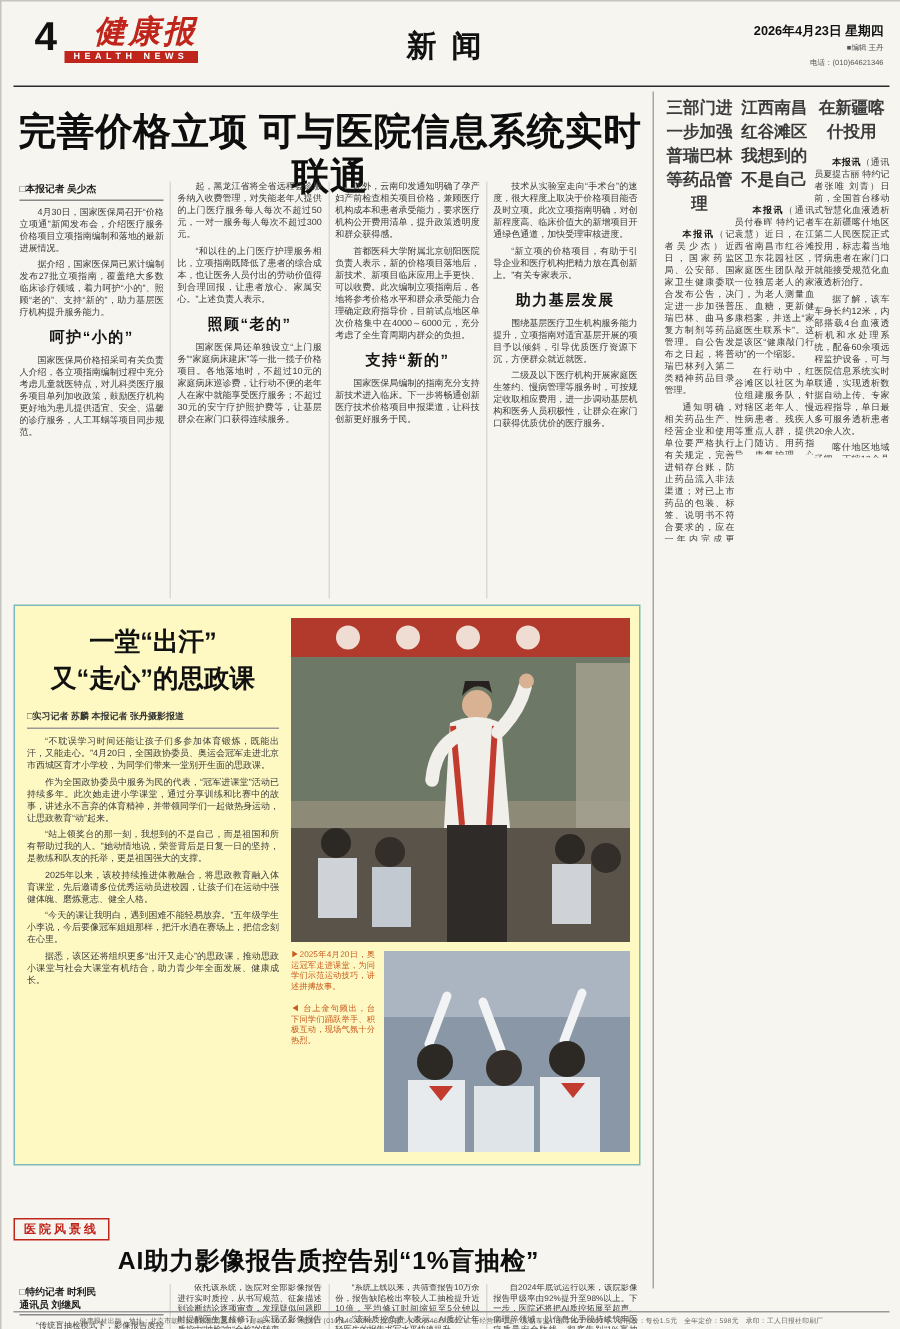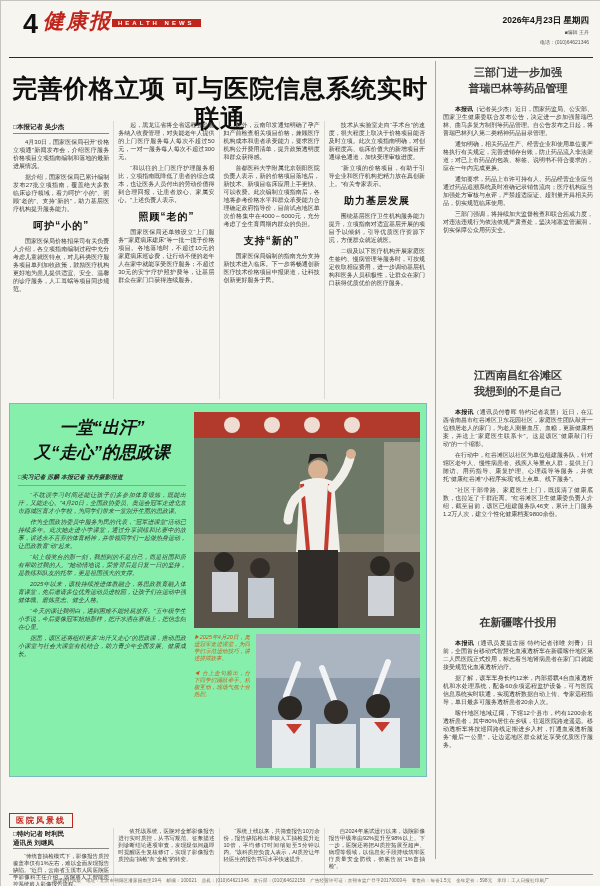--- a/index.html
+++ b/index.html
@@ -2,21 +2,21 @@
 <html><head>
 <meta charset="utf-8">
 <style>
   html,body{margin:0;padding:0;background:#d9d7d2;font-family:"Liberation Sans",sans-serif;}
   .page{position:relative;width:600px;height:886px;margin:0 auto;background:#f6f5f0;border:1px solid #c6c4be;overflow:hidden;color:#222;}
 
   
   .header{position:absolute;left:8px;right:8px;top:6px;height:48px;}
   .masthead{position:absolute;left:14px;top:4px;display:flex;align-items:flex-start;}
   .pageno{font-size:27px;font-weight:900;color:#111;line-height:1;margin-right:5px;}
-  .logo{display:flex;flex-direction:row;align-items:center;}
+  .logo{display:flex;flex-direction:column;align-items:flex-end;}
   .logo-script{font-family:"Liberation Serif",serif;font-style:italic;font-weight:bold;font-size:21px;color:#c0251c;letter-spacing:2px;line-height:1;}
   .logo-box{margin-top:2px;background:#c0251c;color:#fff;font-size:6px;font-weight:bold;letter-spacing:3px;padding:1px 6px;}
   .section-title{position:absolute;left:0;right:0;top:10px;text-align:center;font-size:20px;font-weight:900;letter-spacing:10px;color:#111;}
   .dateblock{position:absolute;right:4px;top:8px;text-align:right;}
   .date{font-size:8.5px;font-weight:bold;color:#111;}
   .date-small{font-size:5px;color:#555;margin-top:2px;line-height:1.5;}
   .header-rule{position:absolute;left:8px;right:8px;top:56px;border-top:1.6px solid #2a2a2a;}
 
   
   .main-headline{position:absolute;left:10px;top:72px;width:418px;text-align:center;font-size:25px;font-weight:900;letter-spacing:0.5px;color:#0e0e0e;line-height:1.2;}
@@ -24,41 +24,41 @@
   
   .main-cols{position:absolute;left:8px;top:120px;width:420px;height:278px;display:flex;gap:0;}
   .col{flex:1;padding:0 4px;height:278px;overflow:hidden;font-size:6px;line-height:8px;color:#3a3a3a;text-align:justify;}
   .col + .col{border-left:1px solid #dcd9d2;}
   .para{margin:0 0 3px;text-indent:2em;}
   .byline{font-size:6.5px;font-weight:bold;color:#222;margin:2px 0 2px;text-indent:0;}
   .rule{border-bottom:0.5px solid #888;margin:2px 0 4px;}
   .subhead{font-size:10px;font-weight:900;color:#151515;text-align:center;margin:9px 0 7px;letter-spacing:1px;}
 
   
-  .feature{position:absolute;left:8px;top:402px;width:418px;height:374px;border:1.5px solid #7fb9c0;background:#86efac;box-sizing:border-box;padding:8px;font-style:italic;}
+  .feature{position:absolute;left:8px;top:402px;width:418px;height:374px;border:1.5px solid #7fb9c0;background:#fef9c3;box-sizing:border-box;padding:8px;}
   .feature-left{position:absolute;left:8px;top:8px;width:168px;height:356px;overflow:hidden;}
   .feature-title{font-size:17px;font-weight:900;text-align:center;color:#111;line-height:1.45;margin:4px 0 8px;}
   .feature-byline{font-size:6px;font-weight:bold;color:#333;border-bottom:0.5px solid #999;padding-bottom:3px;margin-bottom:5px;}
   .feature-body{font-size:6px;line-height:8px;color:#3a3a3a;text-align:justify;}
   .feature-right{position:absolute;left:184px;top:8px;width:226px;height:356px;}
   .photo-main{width:226px;height:216px;display:block;}
   .feature-bottom{display:flex;gap:6px;margin-top:6px;height:134px;}
   .captions{width:56px;display:flex;flex-direction:column;gap:8px;overflow:hidden;}
   .caption{font-size:5.5px;line-height:7px;color:#c85a1c;text-align:justify;}
   .photo-small{width:164px;height:134px;display:block;}
 
   
   .bottom{position:absolute;left:8px;top:780px;width:420px;margin-top:28px;}
   .tag{display:inline-block;border:1px solid #c0251c;color:#c0251c;font-size:8px;font-weight:bold;padding:1px 6px;letter-spacing:2px;}
   .bottom-headline{text-align:center;font-size:16.5px;font-weight:900;color:#0e0e0e;margin:3px 0 4px;letter-spacing:0.5px;}
   .bottom-cols{display:flex;height:58px;overflow:hidden;}
   .bottom-cols .col{height:58px;font-size:5.5px;line-height:7px;}
 
   
-  .sidebar{position:absolute;left:434px;top:60px;width:158px;height:798px;border-left:1px solid #a9a69f;padding-left:7px;box-sizing:border-box;display:flex;flex-direction:column;}
+  .sidebar{position:absolute;left:434px;top:60px;width:158px;height:798px;border-left:1px solid #a9a69f;padding-left:7px;box-sizing:border-box;display:flex;}
   .sb-article{overflow:hidden;margin-bottom:8px;}
   .sb-title{text-align:center;font-size:11px;font-weight:900;color:#3c3c3c;line-height:1.45;margin:4px 0 8px;}
   .sb-body{font-size:6px;line-height:8px;color:#3a3a3a;text-align:justify;}
   .sb-body p{margin:0 0 3px;text-indent:2em;}
   .lead-bold{font-weight:bold;color:#111;}
 
   
   .footer{position:absolute;left:8px;right:8px;bottom:4px;border-top:0.5px solid #999;padding-top:3px;font-size:4.5px;color:#6a675f;text-align:center;letter-spacing:0.2px;}
 </style>
 </head>
@@ -67,20 +67,21 @@
 <div class="page">
 
   <div class="header">
     <div class="masthead">
       <div class="pageno">4</div>
       <div class="logo">
         <div class="logo-script">健康报</div>
         <div class="logo-box">HEALTH NEWS</div>
       </div>
     </div>
+    <div class="section-title">新闻</div>
     <div class="dateblock">
       <div class="date">2026年4月23日 星期四</div>
       <div class="date-small">■编辑 王丹</div>
       <div class="date-small">电话：(010)64621346</div>
     </div>
   </div>
   <div class="header-rule"></div>
 
   <div class="main-headline">完善价格立项 可与医院信息系统实时联通</div>
 
@@ -179,20 +180,21 @@
           <rect x="104" y="84" width="40" height="50" fill="#e8ebee"></rect>
           <path d="M30 90 l8 10 8 -10 z" fill="#c23b2e"></path>
           <path d="M118 88 l8 10 8 -10 z" fill="#c23b2e"></path>
         </svg>
       </div>
     </div>
   </div>
 
   <div class="bottom">
     <span class="tag">医院风景线</span>
+    <div class="bottom-headline">AI助力影像报告质控告别“1%盲抽检”</div>
     <div class="bottom-cols">
         <div class="col">
           <div class="byline">□特约记者 时利民</div>
           <div class="byline">通讯员 刘继凤</div>
           <div class="rule"></div>
           <p class="para">“传统盲抽检模式下，影像报告质控覆盖率仅有1%左右，难以全面发现报告缺陷。”近日，云南省玉溪市人民医院医学影像科主任介绍，该院将人工智能质控系统嵌入影像报告流程。</p>
         </div>
         <div class="col">
           <p class="para">依托该系统，医院对全部影像报告进行实时质控，从书写规范、征象描述到诊断结论逐项审查，发现疑似问题即时提醒医生复核修订，实现了影像报告质控由“抽检”向“全检”的转变。</p>
         </div>

